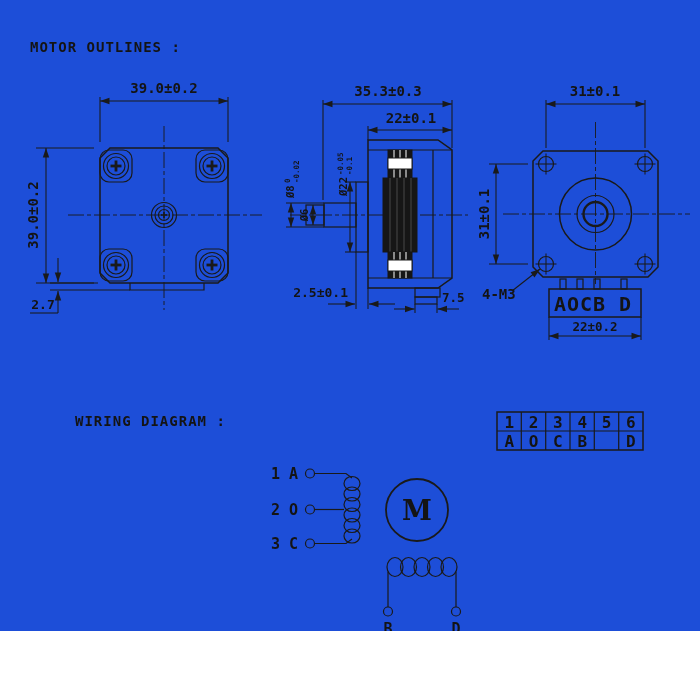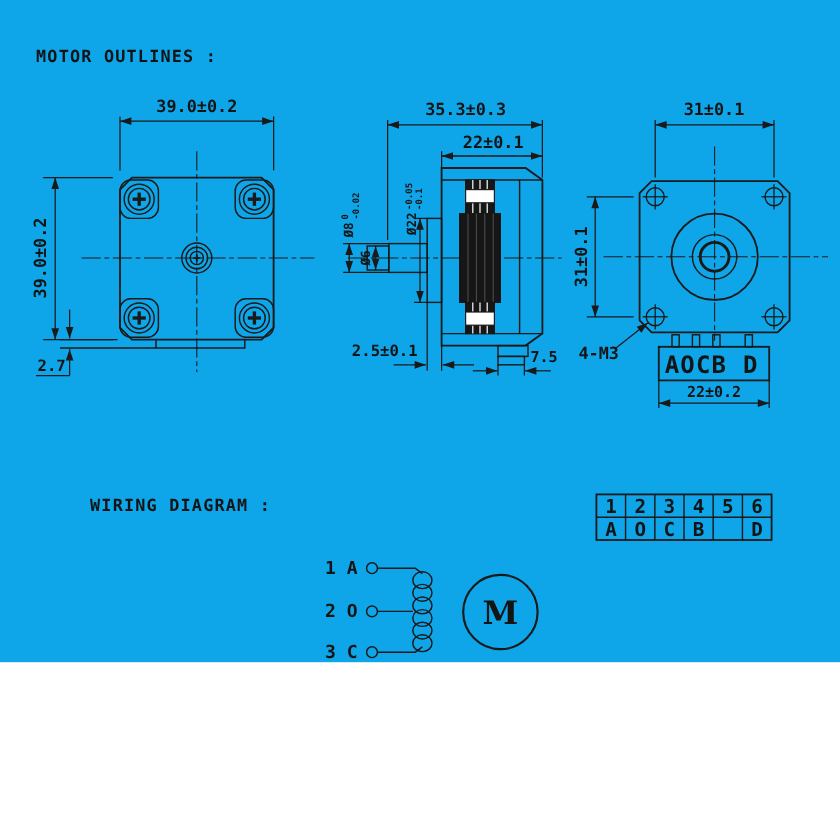--- a/index.html
+++ b/index.html
@@ -1,16 +1,16 @@
 <!DOCTYPE html>
 <html><head>
 <meta charset="utf-8">
 <style>
   html,body{margin:0;padding:0;background:#ffffff;}
-  #stage{position:relative;width:700px;height:552px;background:#0ea5e9;overflow:hidden;}
+  #stage{position:relative;width:700px;height:631px;background:#1d4ed8;overflow:hidden;}
   svg{display:block;}
   .ln{stroke:#1a1a1a;stroke-width:1.5;fill:none;stroke-linecap:square;}
   .med{stroke:#1a1a1a;stroke-width:1.2;fill:none;}
   .dim{stroke:#1a1a1a;stroke-width:1.05;fill:none;}
   .cl{stroke:#1a1a1a;stroke-width:0.9;fill:none;stroke-dasharray:16 3 4 3;}
   .dark{fill:#161616;stroke:#161616;stroke-width:1;}
   .whitebox{fill:#ffffff;stroke:#1a1a1a;stroke-width:1;}
   .stripe{stroke:#ffffff;stroke-width:1;}
   .stripe2{stroke:#555555;stroke-width:0.8;}
   text{font-family:"DejaVu Sans Mono","Liberation Mono",monospace;font-weight:bold;fill:#141414;}

